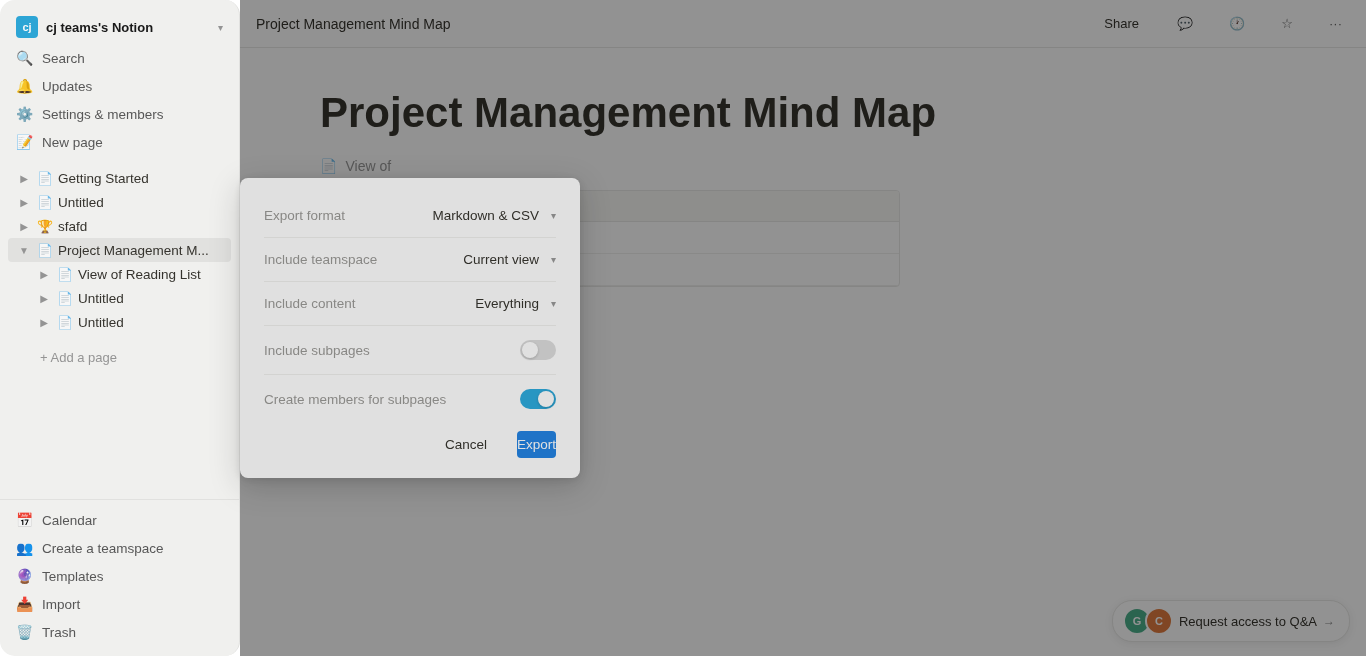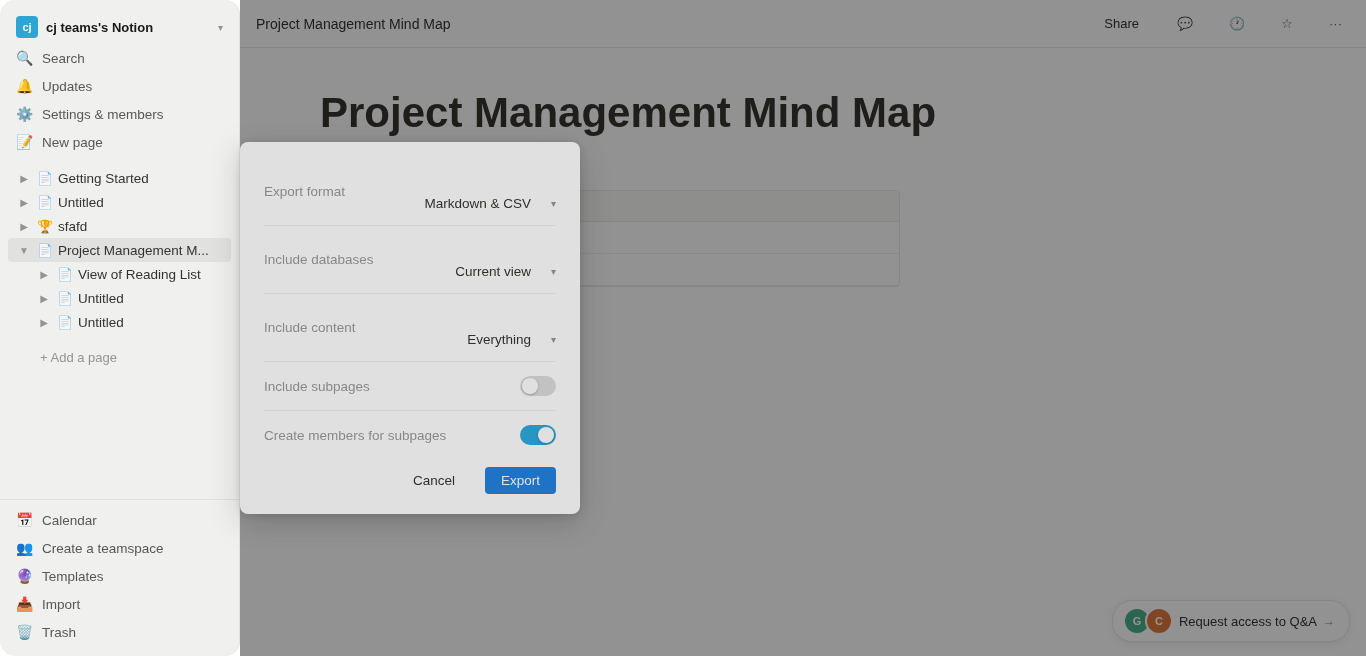--- a/index.html
+++ b/index.html
@@ -277,25 +277,24 @@
     }
 
     .dialog-label {
       font-size: 13.5px;
       color: #9b9a97;
     }
 
     .dialog-value {
       display: flex;
       align-items: center;
-      gap: 20px;
+      gap: 12px;
       font-size: 13.5px;
       color: #37352f;
       cursor: pointer;
-      margin-top: 24px;
     }
 
     .dialog-value-chevron {
       color: #999;
       font-size: 10px;
     }
 
     .toggle-container {
       display: flex;
       align-items: center;
@@ -360,21 +359,21 @@
       border-radius: 4px;
     }
 
     .btn-export {
       background: #2383e2;
       color: white;
       border: none;
       font-size: 13.5px;
       font-weight: 500;
       cursor: pointer;
-      padding: 6px 16px;
+      padding: 6px 0;
       border-radius: 4px;
     }
 
     
     .bottom-bar {
       position: absolute;
       bottom: 14px;
       right: 16px;
       display: flex;
       align-items: center;
@@ -567,21 +566,21 @@
       <div class="dialog-row">
         <span class="dialog-label">Export format</span>
         <div class="dialog-value">
           <span>Markdown &amp; CSV</span>
           <span class="dialog-value-chevron">▾</span>
         </div>
       </div>
       <div class="dialog-divider"></div>
 
       <div class="dialog-row">
-        <span class="dialog-label">Include databases</span>
+        <span class="dialog-label">Include teamspace</span>
         <div class="dialog-value">
           <span>Current view</span>
           <span class="dialog-value-chevron">▾</span>
         </div>
       </div>
       <div class="dialog-divider"></div>
 
       <div class="dialog-row">
         <span class="dialog-label">Include content</span>
         <div class="dialog-value">

